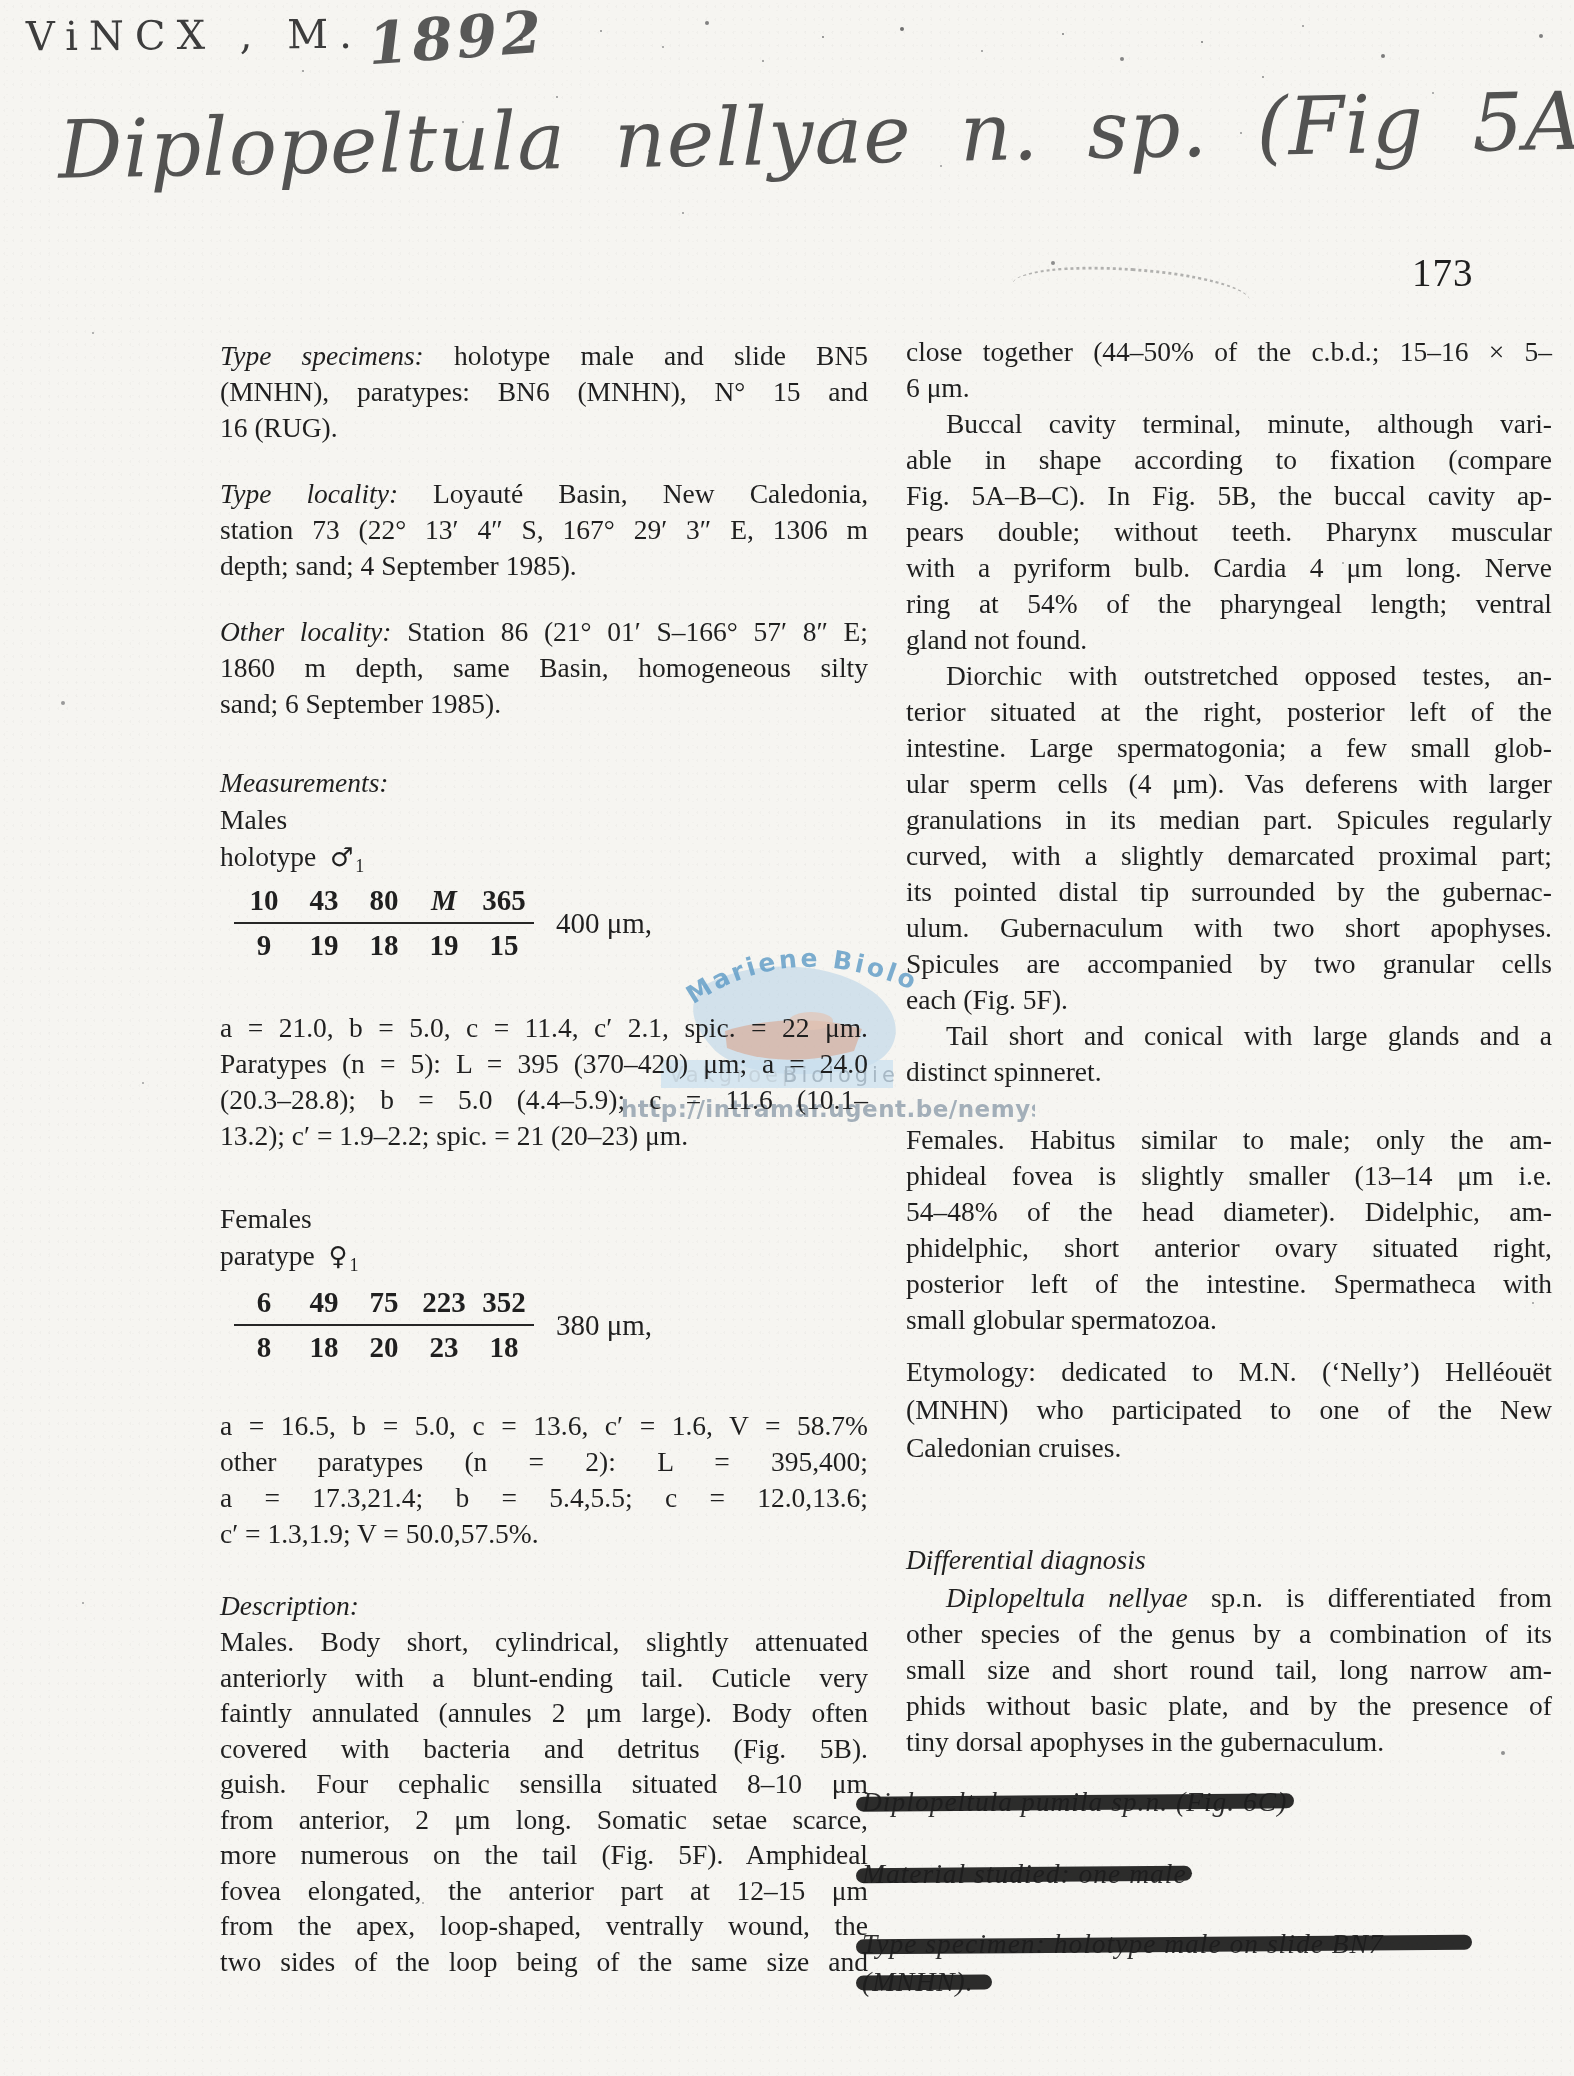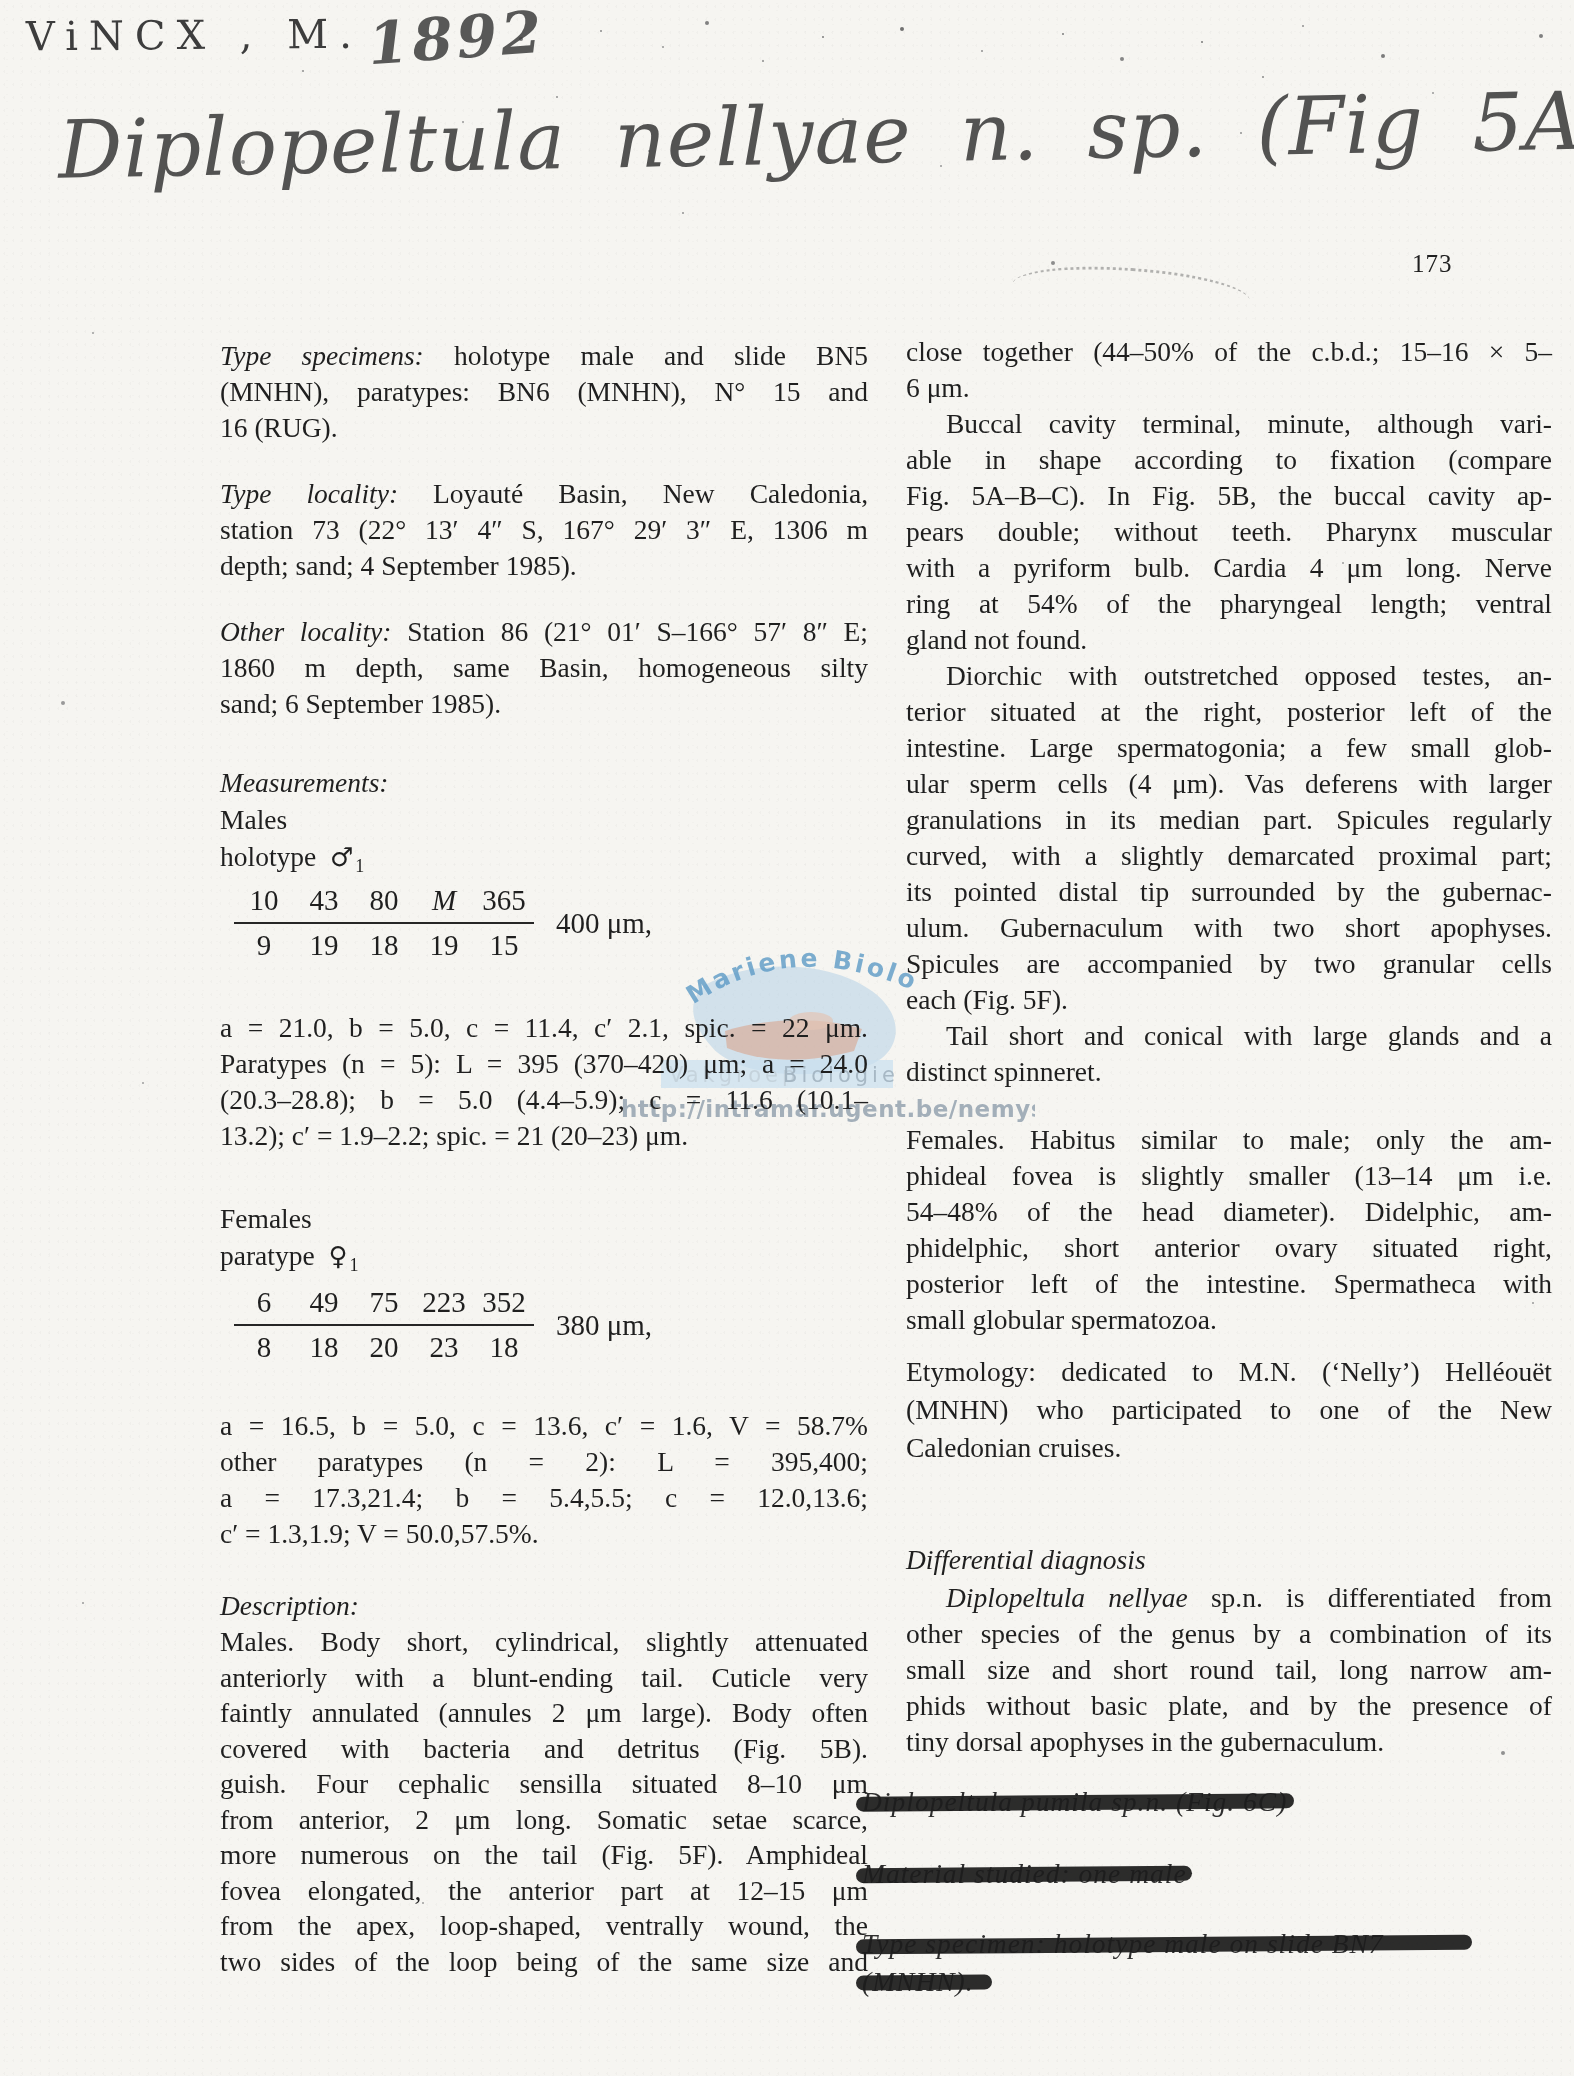--- a/index.html
+++ b/index.html
@@ -14,38 +14,38 @@
     overflow:hidden;
     font-family:"Liberation Serif", serif;
     color:#1f1f1f;
   }
   
   .hand{position:absolute;color:#3d3d3d;font-family:"DejaVu Serif", serif;font-style:italic;white-space:nowrap;}
   .hw-author{left:26px;top:12px;font-size:40px;letter-spacing:11px;font-style:normal;transform:rotate(-.4deg);}
   .hw-year{left:368px;top:4px;font-size:58px;letter-spacing:4px;transform:rotate(-4deg);font-weight:bold;opacity:.85;}
   .hw-species{left:58px;top:88px;font-size:80px;letter-spacing:1px;word-spacing:22px;transform:rotate(-1.1deg);opacity:.88;}
   
-  .pageno{position:absolute;left:1412px;top:250px;font-size:25px;letter-spacing:1px;text-align:center;}
+  .pageno{position:absolute;left:1412px;top:250px;font-size:39px;letter-spacing:1px;text-align:center;}
   
   .blk{position:absolute;width:648px;font-size:27.5px;line-height:36px;margin-left:44px;}
   .blk.left{left:176px;}
   .blk.right{left:862px;width:646px;}
   .ln{text-align:justify;text-align-last:justify;}
   .ln.last{text-align-last:left;}
   .ln.ind{text-indent:40px;}
   .ital{font-style:italic;}
   .lh37{line-height:37px;}
   .lh38{line-height:38px;}
   .lh355{line-height:35.5px;}
   
   .sym{font-family:"DejaVu Sans", sans-serif;font-size:26px;}
   .sub{font-size:18px;vertical-align:-6px;margin-left:2px;}
   
   .fracwrap{position:absolute;left:234px;display:flex;align-items:center;font-size:29px;}
-  .frac{width:300px;}
+  .frac{width:300px;font-weight:bold;}
   .frow{display:flex;}
   .frow span{width:60px;text-align:center;display:inline-block;}
   .frow.top{border-bottom:2px solid #262626;padding-bottom:5px;}
   .frow.bot{padding-top:5px;}
   .fraclabel{margin-left:22px;white-space:nowrap;}
   
   .struck{position:absolute;left:862px;height:40px;font-size:27.5px;color:#2e2e2e;white-space:nowrap;}
   .struck .txt{font-style:italic;letter-spacing:1px;}
   .struck .bar{position:absolute;left:-6px;top:9px;height:15px;background:#1c1c1c;border-radius:8px;opacity:.93;transform:rotate(-.45deg);}
   

